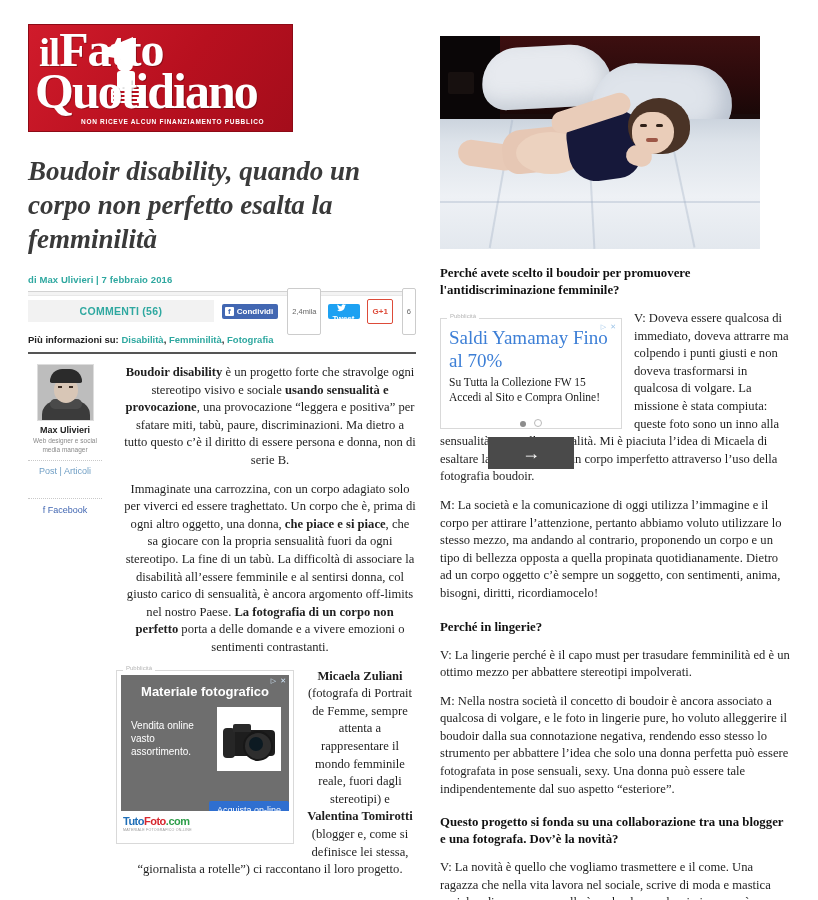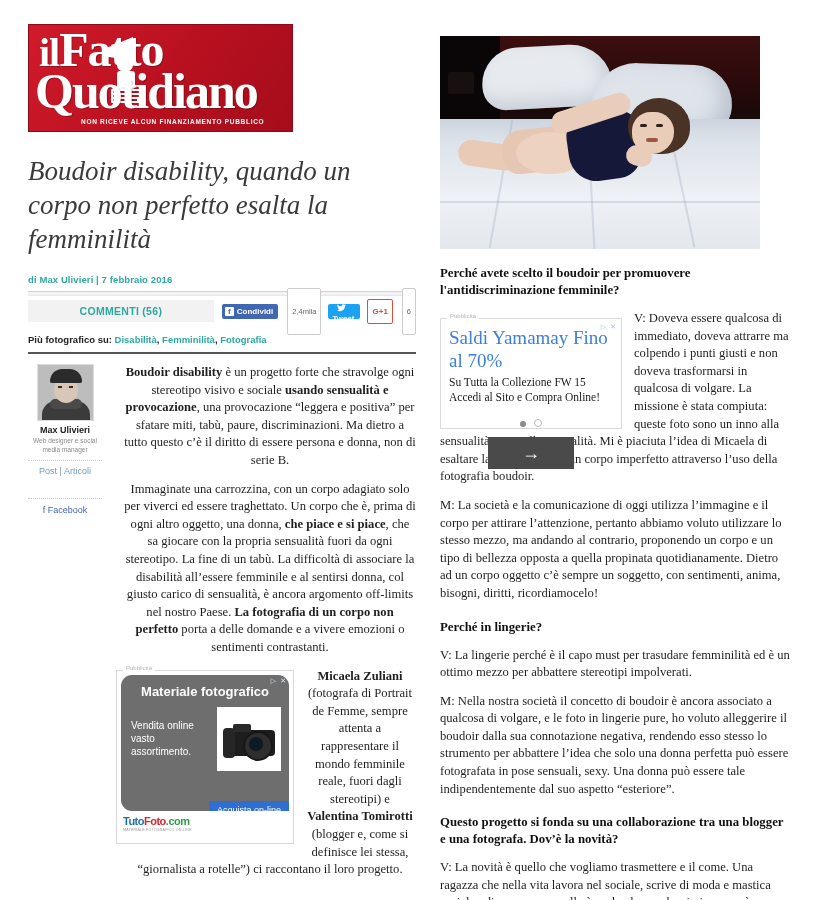--- a/index.html
+++ b/index.html
@@ -64,21 +64,21 @@
   }
 
   
   .headline{
     margin-top:22px;
     font-family:"Liberation Serif", serif;
     font-style:italic;
     font-size:27px;
     line-height:34px;
     color:#3a3a3a;
-    font-weight:normal;
+    font-weight:bold;
     width:385px;
   }
 
   .byline{
     margin-top:16px;
     font-family:"Liberation Sans", sans-serif;
     font-weight:bold;
     font-size:9.5px;
     color:#2fa8a0;
     letter-spacing:.1px;
@@ -218,21 +218,21 @@
     float:left;
     margin:2px 10px 6px 0;
     background:#fff;
   }
   .adlabel{
     position:absolute;top:-6px;left:6px;
     background:#fff;padding:0 3px;
     font-family:"Liberation Sans", sans-serif;
     font-size:6px;color:#b5b5b5;
   }
-  .ad-inner{background:#6e6e6e;position:relative;height:136px;border-radius:11px;}
+  .ad-inner{background:#6e6e6e;position:relative;height:136px;}
   .ad-x{
     position:absolute;right:2px;top:2px;
     font-family:"Liberation Sans", sans-serif;
     font-size:7px;color:#cfe3f5;letter-spacing:1px;
   }
   .ad-title{
     padding:9px 0 0 0;text-align:center;
     font-family:"Liberation Sans", sans-serif;
     font-weight:bold;font-size:13px;color:#fff;
   }
@@ -402,21 +402,21 @@
               </svg>
           </span>
           <span>Tweet</span>
         </div>
         <div class="gp-share">G+1</div>
         <div class="count-pill">6</div>
       </div>
     </div>
 
     <div class="moreinfo">
-      <span>Più fotografico su:</span>
+      <span>Più informazioni su:</span>
       <a href="#">Disabilità</a><span>, </span><a href="#">Femminilità</a><span>, </span><a href="#">Fotografia</a>
     </div>
 
     <div class="rule2"></div>
 
     <div class="bodywrap">
 
       <div class="authorbox">
         <div class="avatar">
           <div class="av-body"></div>

